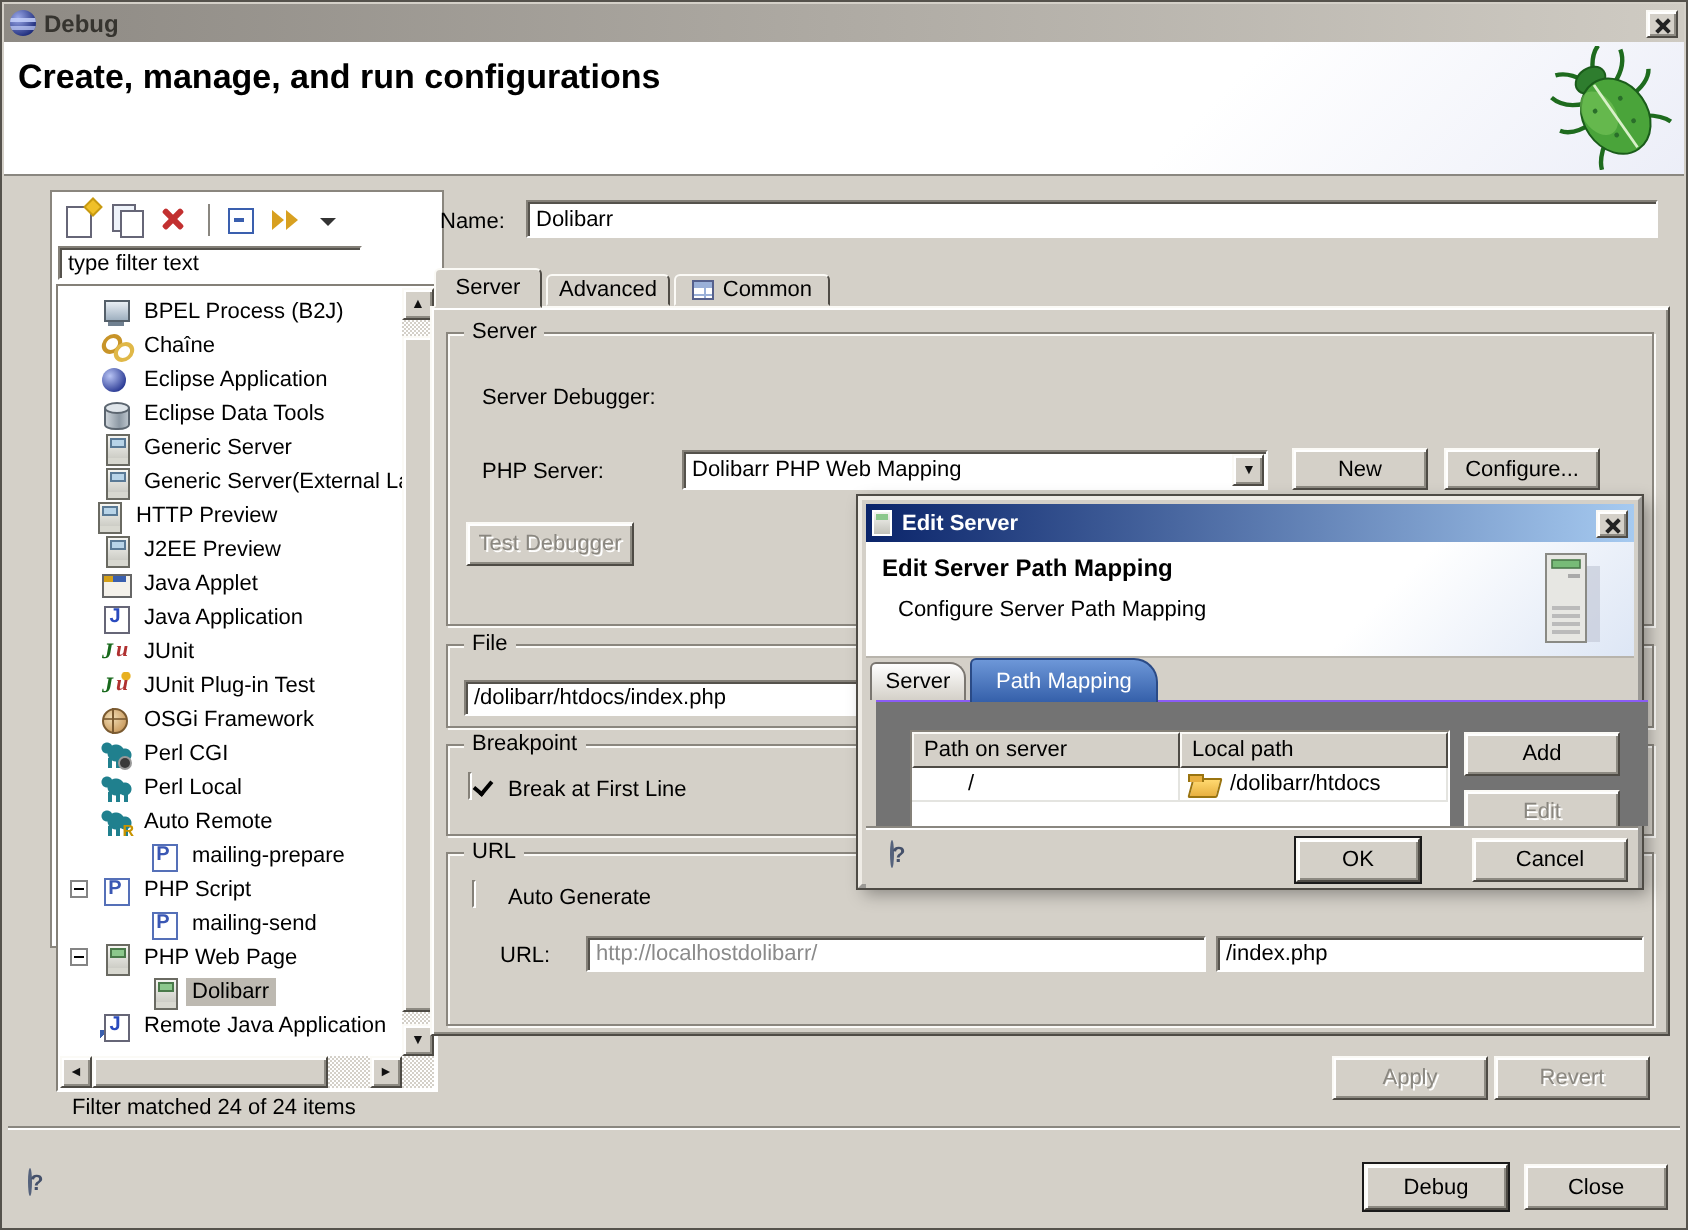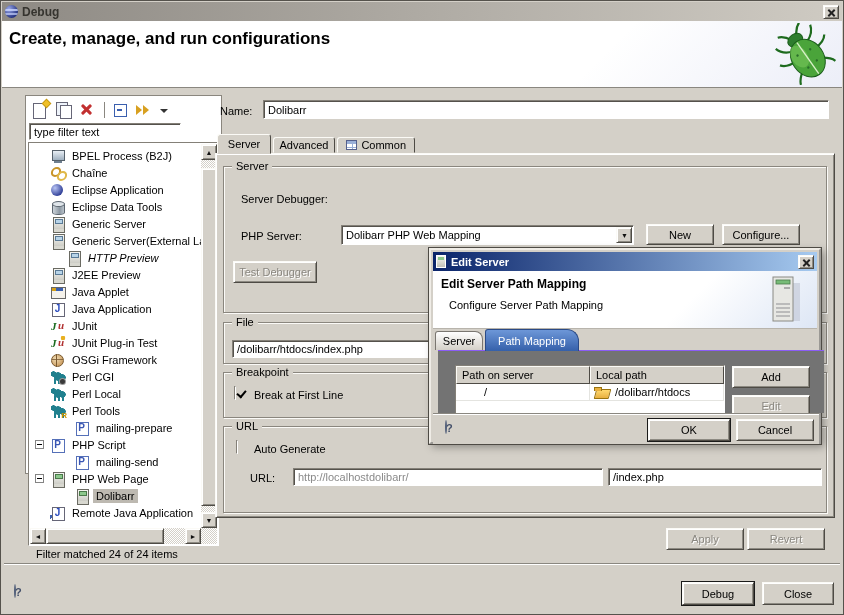--- a/index.html
+++ b/index.html
@@ -197,21 +197,21 @@
             <span class="tlabel">Eclipse Data Tools</span>
           </div>
           <div class="trow" style="padding-left: 20px;">
             <span class="ticon server-icon"></span>
             <span class="tlabel">Generic Server</span>
           </div>
           <div class="trow" style="padding-left: 20px;">
             <span class="ticon server-icon"></span>
             <span class="tlabel">Generic Server(External La</span>
           </div>
-          <div class="trow" style="padding-left: 36px; font-style: italic;">
+          <div class="trow" style="padding-left: 16px;">
             <span class="ticon server-icon"></span>
             <span class="tlabel">HTTP Preview</span>
           </div>
           <div class="trow" style="padding-left: 20px;">
             <span class="ticon server-icon"></span>
             <span class="tlabel">J2EE Preview</span>
           </div>
           <div class="trow" style="padding-left: 20px;">
             <span class="ticon applet-icon"></span>
             <span class="tlabel">Java Applet</span>
@@ -235,21 +235,21 @@
           <div class="trow" style="padding-left: 20px;">
             <span class="ticon perl-cgi-icon"></span>
             <span class="tlabel">Perl CGI</span>
           </div>
           <div class="trow" style="padding-left: 20px;">
             <span class="ticon perl-icon"></span>
             <span class="tlabel">Perl Local</span>
           </div>
           <div class="trow" style="padding-left: 20px;">
             <span class="ticon perl-remote-icon"></span>
-            <span class="tlabel">Perl Tools</span>
+            <span class="tlabel">Auto Remote</span>
           </div>
           <div class="trow" style="padding-left: 44px;">
             <span class="ticon php-icon"></span>
             <span class="tlabel">mailing-prepare</span>
           </div>
           <div class="trow" style="padding-left: 20px;">
             <span class="expander"></span>
             <span class="ticon php-icon"></span>
             <span class="tlabel">PHP Script</span>
           </div>
@@ -408,21 +408,21 @@
       </div>
       <div class="abs btn" style="left:294px;top:15px;width:78px;height:22px">
         <span>Add</span>
       </div>
       <div class="abs btn disabled" style="left:294px;top:44px;width:78px;height:22px">
         <span>Edit</span>
       </div>
     </div>
     <div class="dbottom">
       <span class="abs help" style="left:12px;top:7px"></span>
-      <div class="abs btn default" style="left:215px;top:5px;width:82px;height:22px">
+      <div class="abs btn default" style="left:215px;top:5px;width:62px;height:22px">
         <span>OK</span>
       </div>
       <div class="abs btn" style="left:303px;top:5px;width:78px;height:22px">
         <span>Cancel</span>
       </div>
     </div>
   </div>
 
 </div>
 

